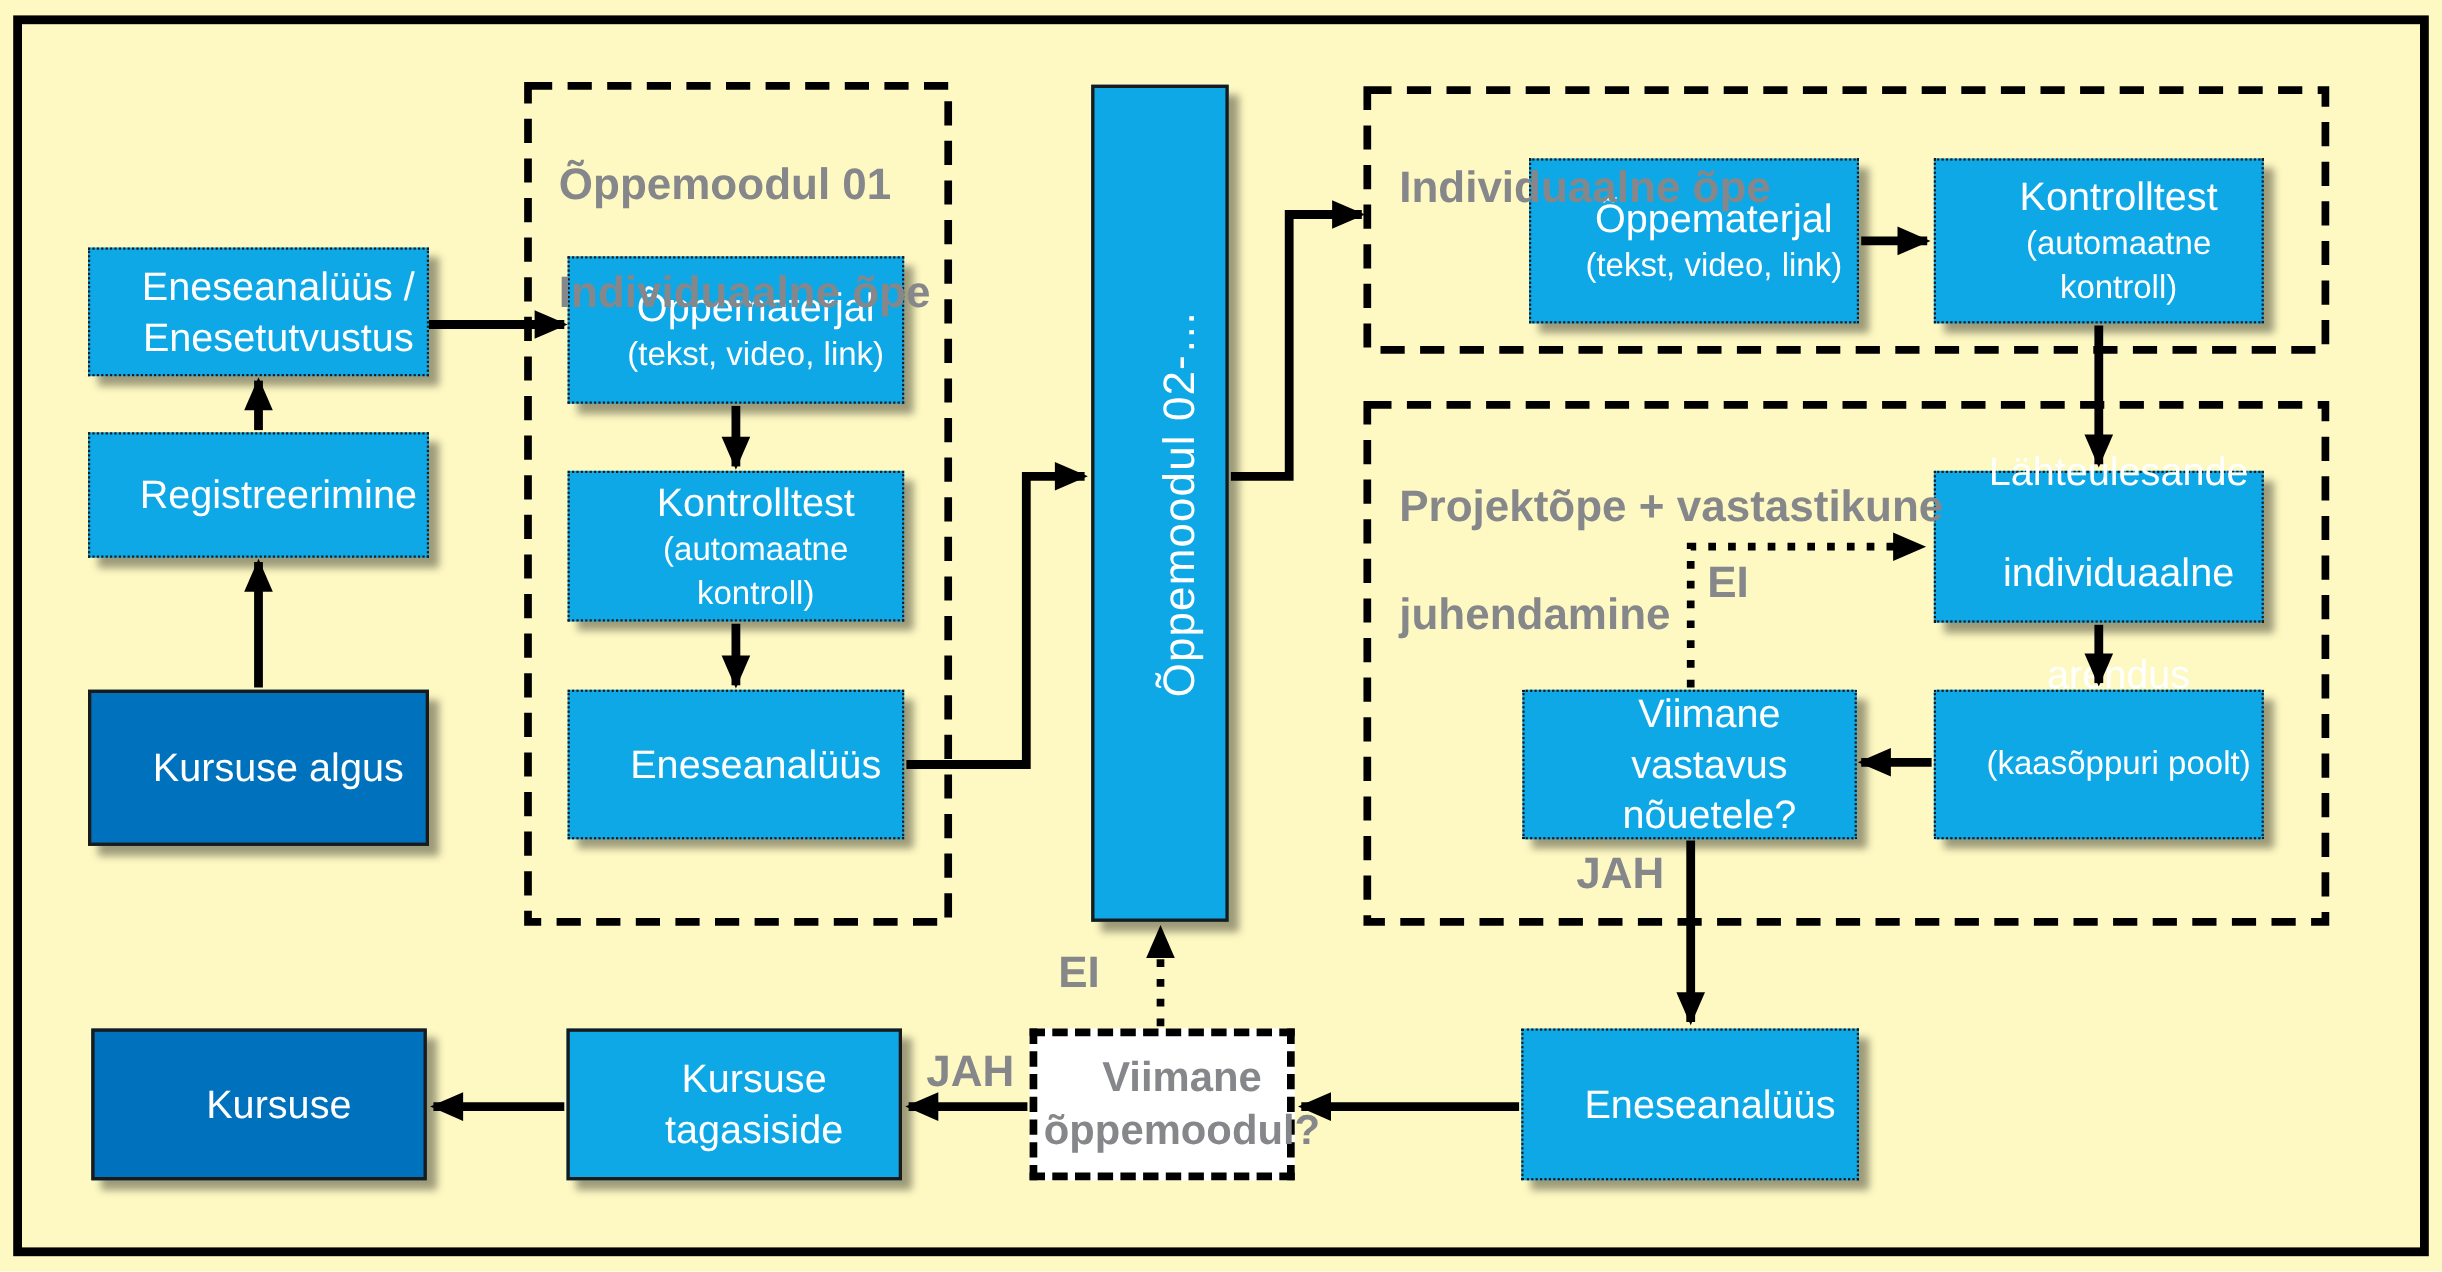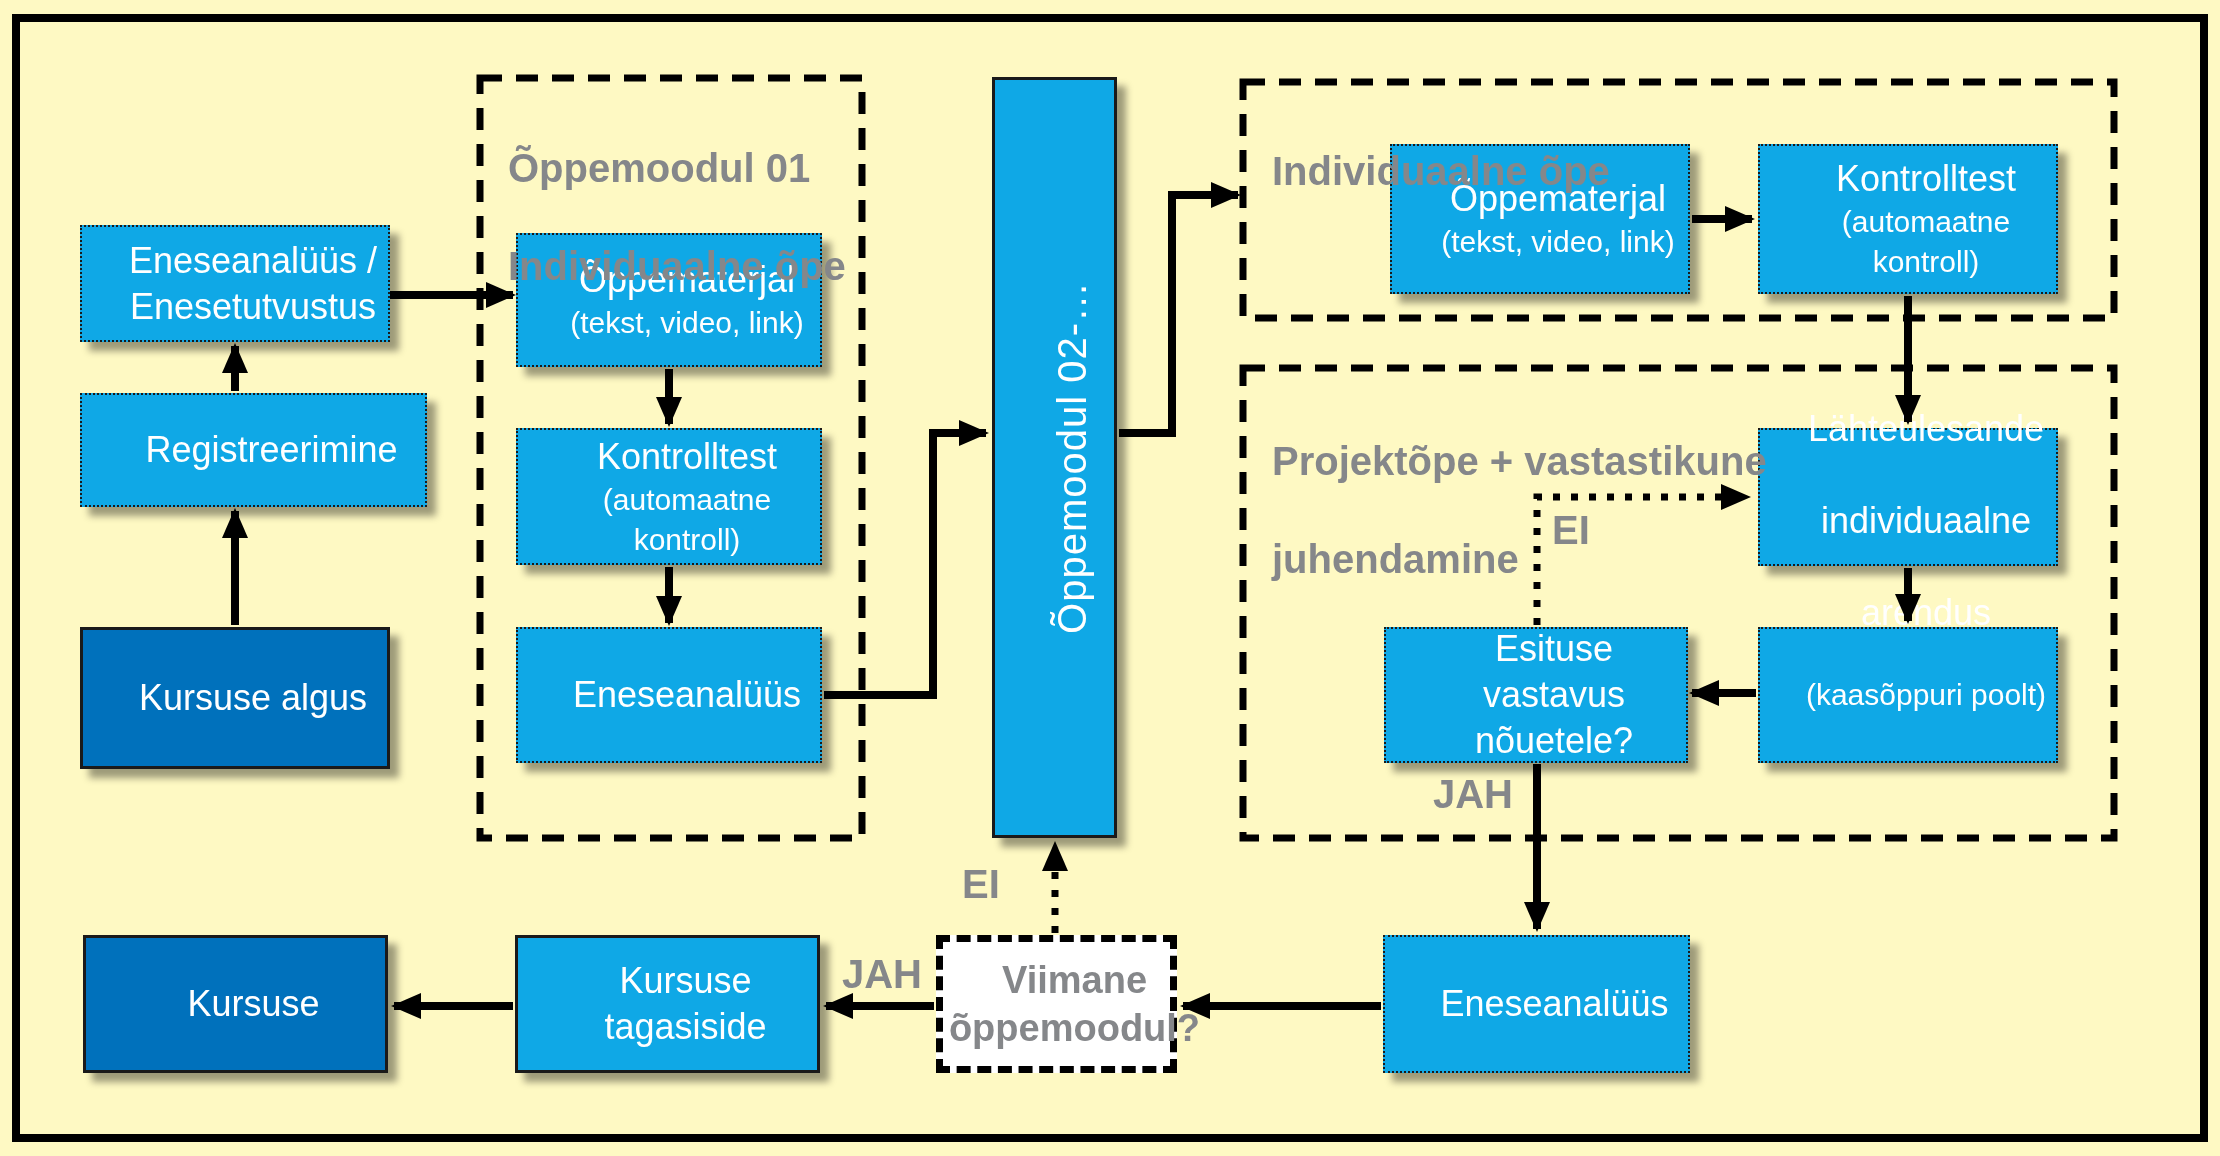--- a/index.html
+++ b/index.html
@@ -86,21 +86,21 @@
   </div>
   <div class="group-title" style="left:1272px;top:388px;">
     <div>Projektõpe + vastastikune</div>
     <div>juhendamine</div>
   </div>
 
   <div class="node light" style="left:80px;top:225px;width:310px;height:117px;">
     <div class="lbl">Eneseanalüüs /</div>
     <div class="lbl">Enesetutvustus</div>
   </div>
-  <div class="node light" style="left:80px;top:393px;width:347px;height:114px;">
+  <div class="node light" style="left:80px;top:393px;width:310px;height:114px;">
     <div class="lbl">Registreerimine</div>
   </div>
   <div class="node dark" style="left:80px;top:627px;width:310px;height:142px;">
     <div class="lbl">Kursuse algus</div>
   </div>
 
   <div class="node light" style="left:516px;top:233px;width:306px;height:134px;">
     <div class="lbl">Õppematerjal</div>
     <div class="sub">(tekst, video, link)</div>
   </div>
@@ -127,21 +127,21 @@
 
   <div class="node light" style="left:1758px;top:428px;width:300px;height:138px;">
     <div class="lbl3">Lähteülesande</div>
     <div class="lbl3">individuaalne</div>
     <div class="lbl3">arendus</div>
   </div>
   <div class="node light" style="left:1758px;top:627px;width:300px;height:136px;">
     <div class="sub">(kaasõppuri poolt)</div>
   </div>
   <div class="node light" style="left:1384px;top:627px;width:304px;height:136px;">
-    <div class="lbl">Esituse vastavus</div>
+    <div class="lbl">Viimane vastavus</div>
     <div class="lbl">nõuetele?</div>
   </div>
 
   <div class="node light" style="left:1383px;top:935px;width:307px;height:138px;">
     <div class="lbl">Eneseanalüüs</div>
   </div>
   <div class="node decision" style="left:936px;top:935px;width:241px;height:138px;">
     <div>Viimane</div>
     <div>õppemoodul?</div>
   </div>

